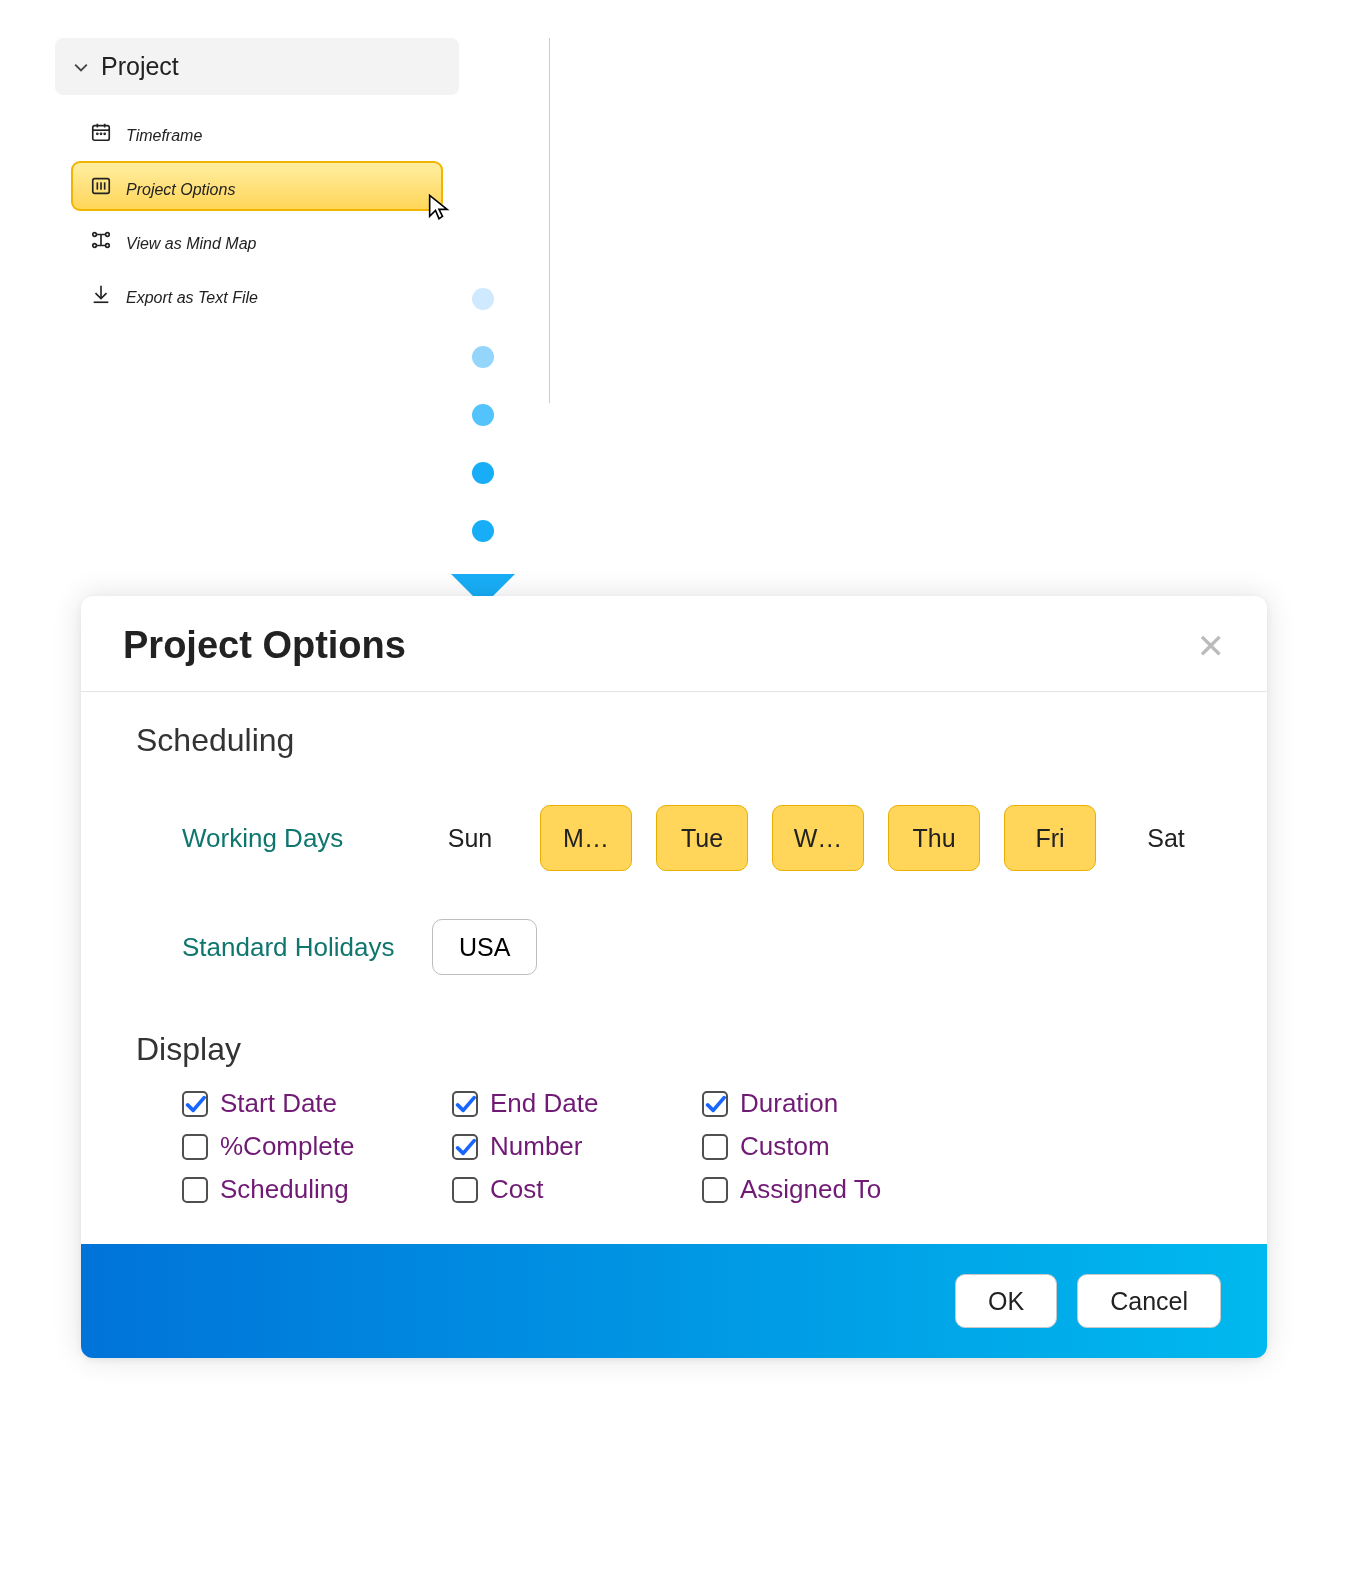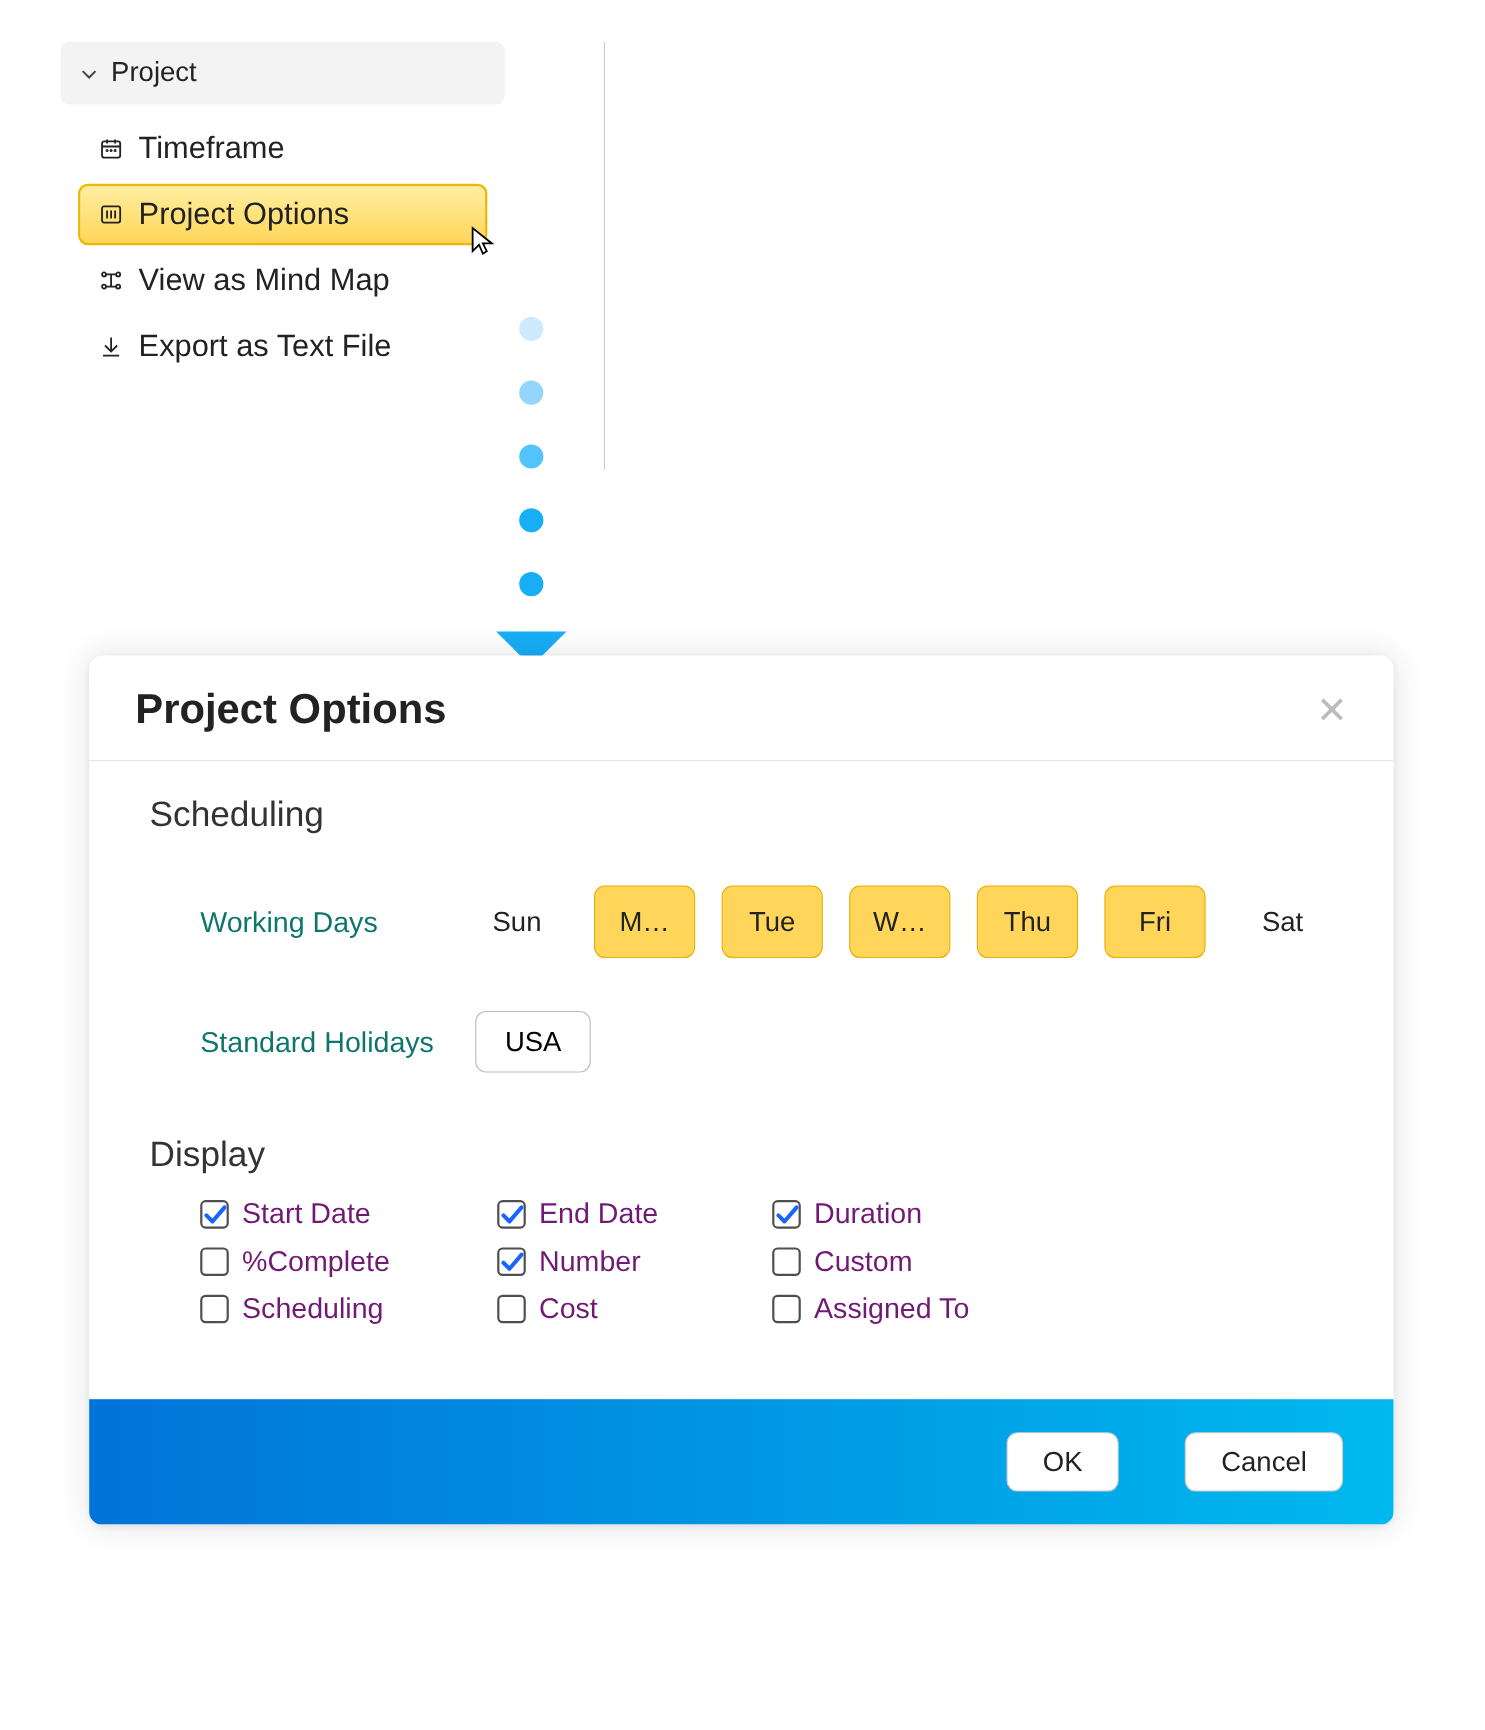--- a/index.html
+++ b/index.html
@@ -38,27 +38,28 @@
   .menu-header .chev {
     width: 16px;
     height: 16px;
     margin-right: 12px;
     display: inline-flex;
     align-items: center;
     justify-content: center;
   }
   .menu-item {
     display: flex;
-    align-items: center;
+    align-items: flex-end;
     padding: 12px 17px;
     margin: 4px 16px;
-    font-size: 28px;
+    font-size: 16px;
     color: #222;
     border-radius: 9px;
     position: relative;
+    font-style: italic;
   }
   .menu-item .mi-icon {
     width: 26px;
     height: 26px;
     margin-right: 12px;
     display: inline-flex;
     align-items: center;
     justify-content: center;
   }
   .menu-item.active {
@@ -122,21 +123,21 @@
     font-weight: 600;
     color: #222;
   }
   .dialog-close {
     font-size: 34px;
     color: #bbb;
     cursor: pointer;
     line-height: 1;
   }
   .dialog-body {
-    padding: 30px 55px 67px;
+    padding: 30px 55px 39px;
   }
   .section-title {
     font-size: 32px;
     color: #333;
     margin: 0 0 46px 0;
   }
   .row {
     display: flex;
     align-items: center;
     margin-bottom: 48px;
@@ -219,21 +220,20 @@
     padding: 0 32px;
     border-radius: 10px;
     background: #fff;
     border: 1.5px solid #c9c9c9;
     font-size: 25px;
     color: #222;
     display: inline-flex;
     align-items: center;
     justify-content: center;
     cursor: pointer;
-    margin-left: 40px;
   }
 </style>
 </head>
 <body>
 
 <div class="menu-panel">
 
   <div class="menu-header">
     <span class="chev">
       <svg viewBox="0 0 12 12" width="14" height="14">

